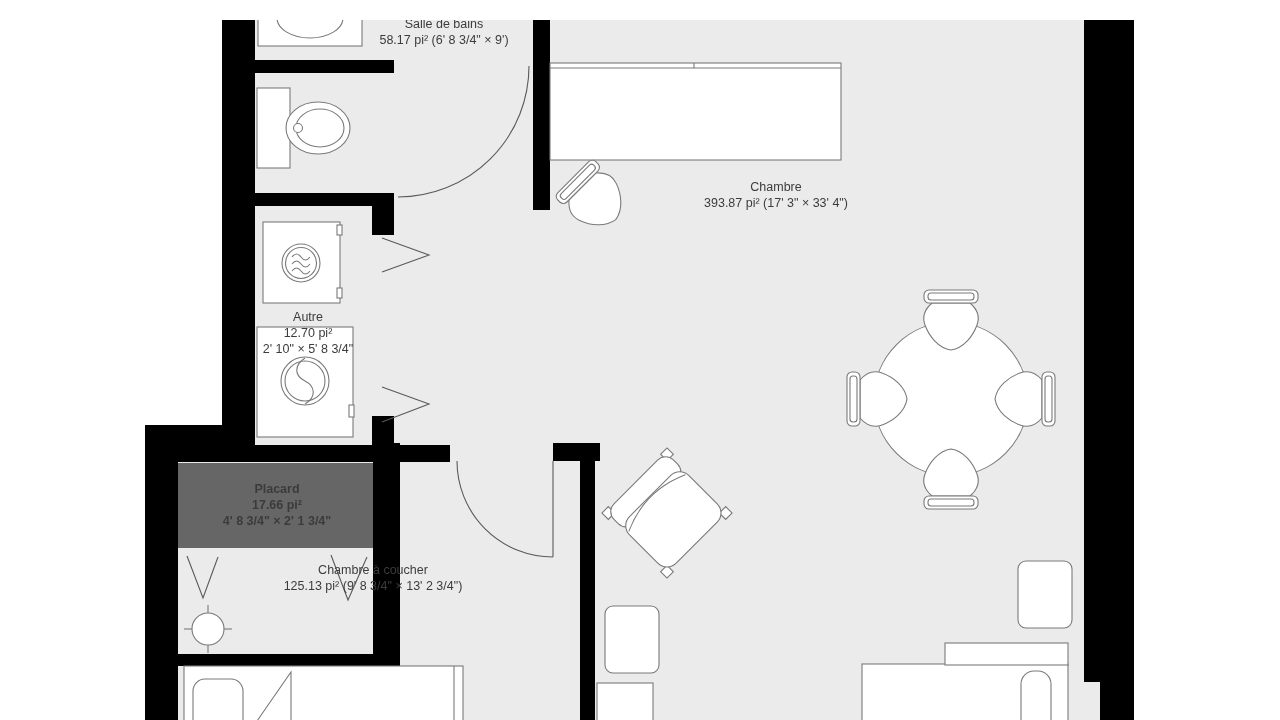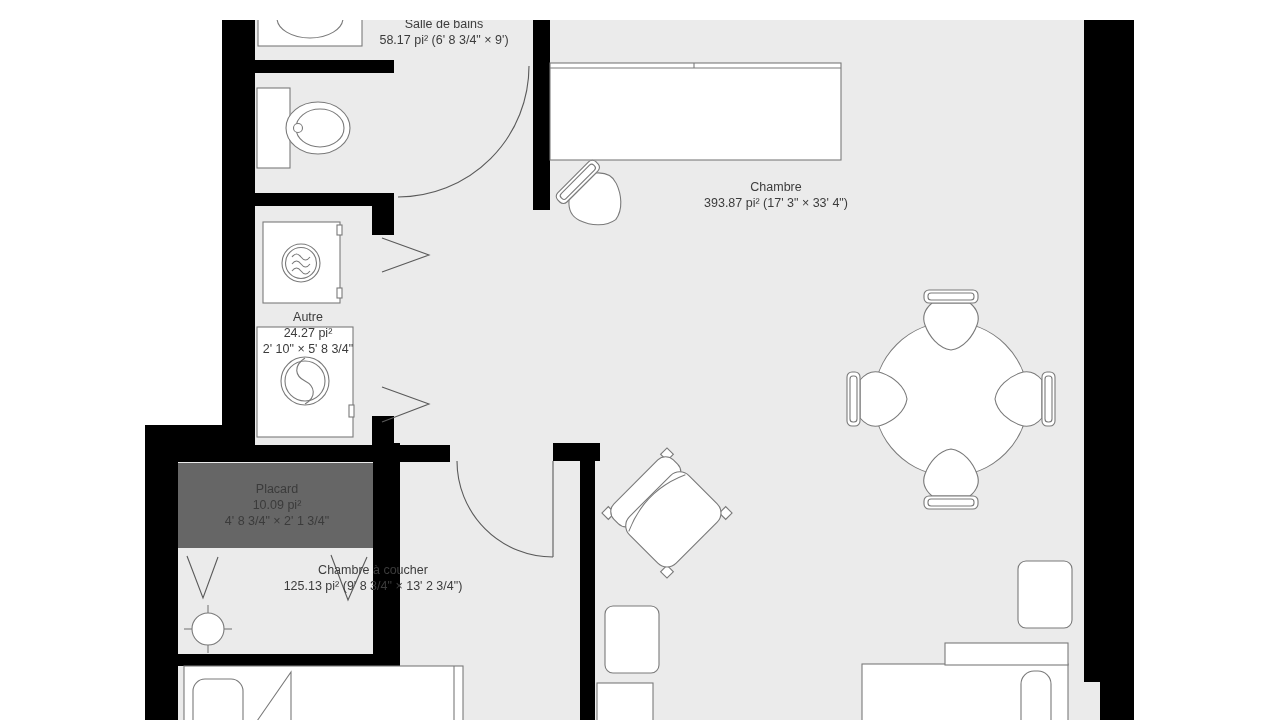--- a/index.html
+++ b/index.html
@@ -8,21 +8,21 @@
   #plan-svg{position:absolute;left:0;top:0;}
   .floor{fill:var(--floor,#ebebeb);}
   .outside{fill:#ffffff;}
   .wall{fill:var(--wall,#000);}
   .closet{fill:var(--closet_fill,#666);}
   .furn{fill:var(--furniture_fill,#fff);stroke:var(--line,#7a7a7a);stroke-width:1.1;}
   .thin{fill:none;stroke:var(--line,#7a7a7a);stroke-width:1.1;}
   .door{fill:none;stroke:var(--door_line,#5a5a5a);stroke-width:1.1;}
   .label{position:absolute;transform:translateX(-50%);text-align:center;
          font-size:12.5px;line-height:16px;color:var(--label_text,#3c3c3c);white-space:nowrap;}
-  .label-dark{color:var(--closet_text,#3b3b3b);}
+  .label-dark{color:var(--closet_text,#3b3b3b);font-weight:bold;}
 </style>
 </head>
 <body>
 
 <div id="stage">
   <svg id="plan-svg" width="1280" height="720" viewBox="0 0 1280 720">
     <defs>
       <g id="chairShape">
         <path d="M11 14 C4 20 1 28 4 36 C8 47 17 59 30 61 C43 59 52 47 56 36 C59 28 56 20 49 14 Z"></path>
         <rect x="3" y="1" width="54" height="13" rx="5"></rect>
@@ -154,27 +154,27 @@
     <div>58.17 pi² (6' 8 3/4" × 9')</div>
   </div>
 
   <div class="label" style="left:776px;top:159px">
     <div>Chambre</div>
     <div>393.87 pi² (17' 3" × 33' 4")</div>
   </div>
 
   <div class="label" style="left:308px;top:289px">
     <div>Autre</div>
-    <div>24.27 pi²</div>
+    <div>12.70 pi²</div>
     <div>2' 10" × 5' 8 3/4"</div>
   </div>
 
   <div class="label label-dark" style="left:277px;top:461px">
     <div>Placard</div>
-    <div>10.09 pi²</div>
+    <div>17.66 pi²</div>
     <div>4' 8 3/4" × 2' 1 3/4"</div>
   </div>
 
   <div class="label" style="left:373px;top:542px">
     <div>Chambre à coucher</div>
     <div>125.13 pi² (9' 8 3/4" × 13' 2 3/4")</div>
   </div>
 </div>
 
 </body></html>

